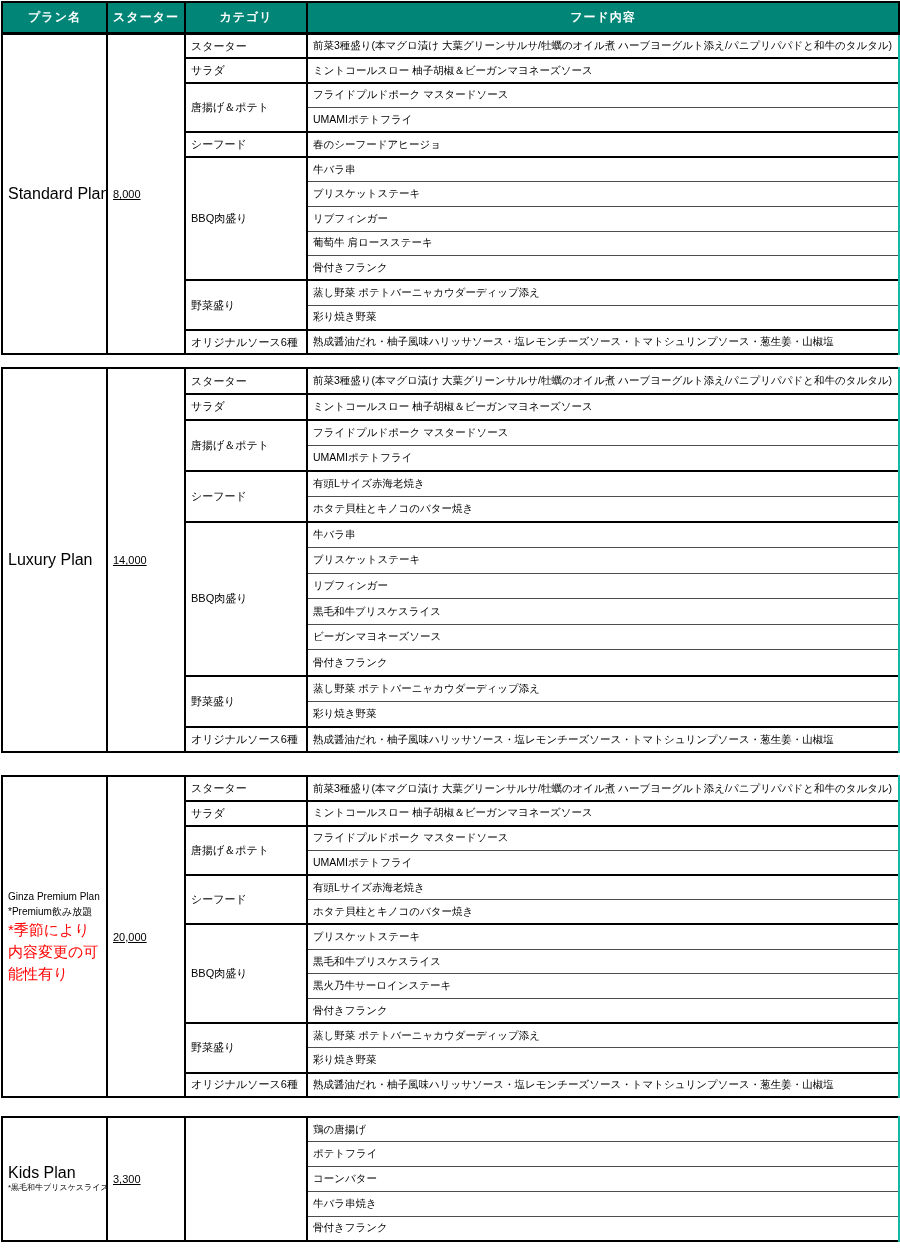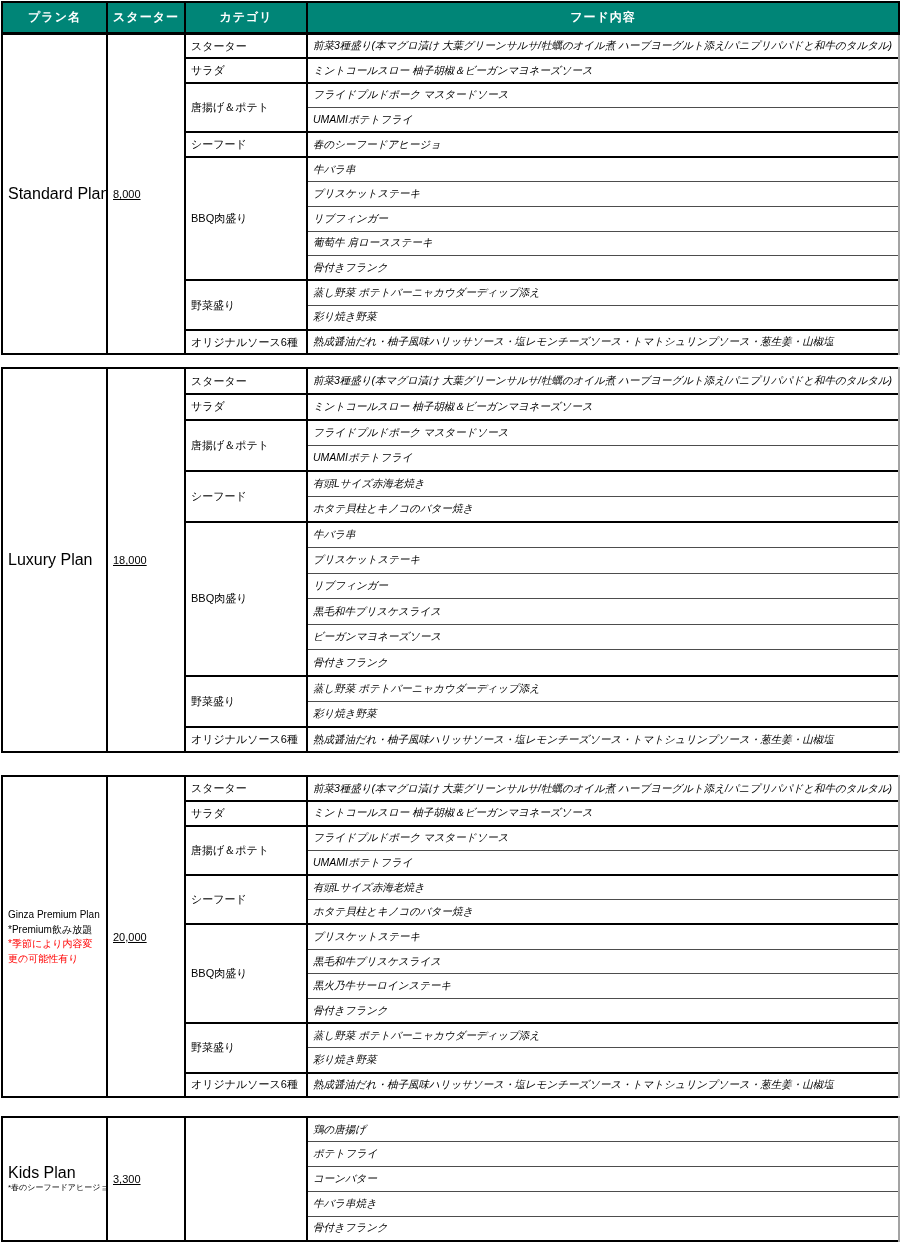--- a/index.html
+++ b/index.html
@@ -50,35 +50,34 @@
   tr.row  { height: 24.7px; }
   tr.rowT { height: 25.6px; }
   td.plan-cell, td.price-cell, td.cat-cell {
     border: 2px solid #000;
     text-align: left;
     white-space: nowrap;
     overflow: hidden;
   }
   td.item-cell {
     border-left: 2px solid #000;
-    border-right: 2px solid #a3a3a3;
+    border-right: 2px solid #14b8a6;
     text-align: left;
     font-size: 10.5px;
     white-space: nowrap;
     overflow: hidden;
-    font-style: italic;
   }
   tr.gs > td { border-top: 2px solid #000; }
   .plan-name { font-size: 16px; }
   .plan-cell-left { text-align: left; }
   .plan-cell-left .plan-name,
   .plan-cell-left .plan-note { font-size: 10px; line-height: 1.5; }
   .plan-note-red {
     color: var(--note-red, #ff0000);
-    font-size: 10px;
+    font-size: 15px;
     line-height: 1.45;
     white-space: normal;
   }
   .plan-note-small {
     font-size: 8px;
     line-height: 1.6;
   }
   .price-cell { font-size: 11px; text-decoration: underline; }
 </style>
 </head>
@@ -160,21 +159,21 @@
         <col class="c-plan">
         <col class="c-price">
         <col class="c-cat">
         <col class="c-food">
       </colgroup>
     <tbody>
       <tr class="rowT gs">
         <td class="plan-cell" rowspan="15">
           <div class="plan-name">Luxury Plan</div>
         </td>
-        <td class="price-cell" rowspan="15">18,000</td>
+        <td class="price-cell" rowspan="15">14,000</td>
         <td class="cat-cell">スターター</td>
         <td class="item-cell">前菜3種盛り(本マグロ漬け 大葉グリーンサルサ/牡蠣のオイル煮 ハーブヨーグルト添え/パニプリパパドと和牛のタルタル)</td>
       </tr>
       <tr class="rowT gs">
         <td class="cat-cell">サラダ</td>
         <td class="item-cell">ミントコールスロー 柚子胡椒＆ビーガンマヨネーズソース</td>
       </tr>
       <tr class="rowT gs">
         <td class="cat-cell" rowspan="2">唐揚げ＆ポテト</td>
         <td class="item-cell">フライドプルドポーク マスタードソース</td>
@@ -289,21 +288,21 @@
     <colgroup>
         <col class="c-plan">
         <col class="c-price">
         <col class="c-cat">
         <col class="c-food">
       </colgroup>
     <tbody>
       <tr class="row gs">
         <td class="plan-cell" rowspan="5">
           <div class="plan-name">Kids Plan</div>
-          <div class="plan-note-small">*春のシーフードアヒージョ</div>
+          <div class="plan-note-small">*黒毛和牛ブリスケスライス</div>
         </td>
         <td class="price-cell" rowspan="5">3,300</td>
         <td class="cat-cell" rowspan="5"></td>
         <td class="item-cell">鶏の唐揚げ</td>
       </tr>
       <tr class="row">
           <td class="item-cell">ポテトフライ</td>
         </tr>
       <tr class="row">
           <td class="item-cell">コーンバター</td>

